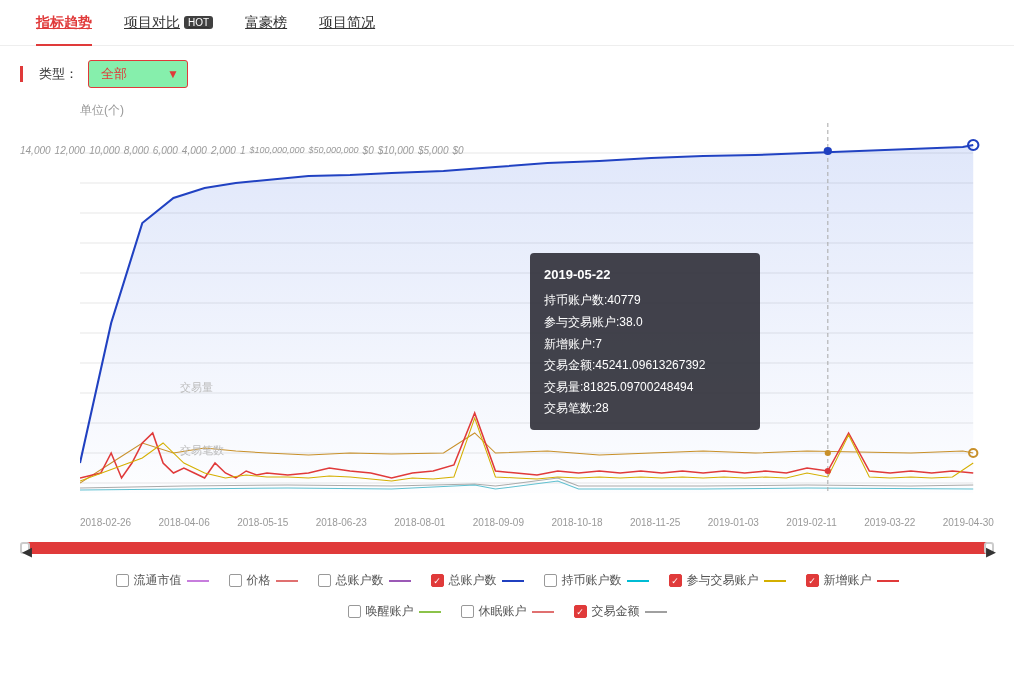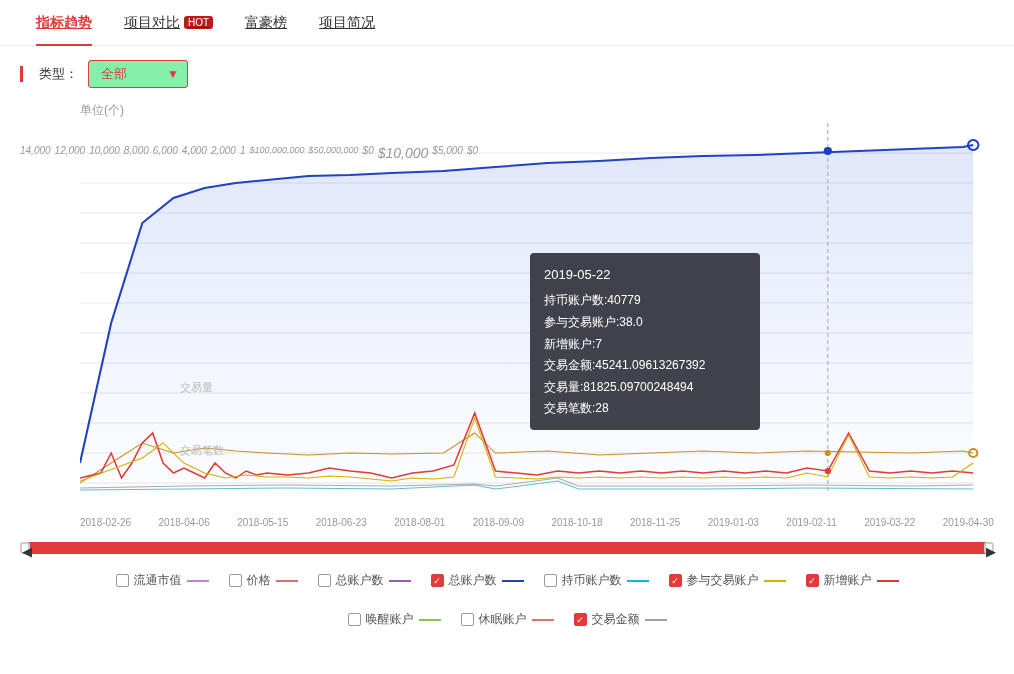--- a/index.html
+++ b/index.html
@@ -2,35 +2,35 @@
 <html><head>
   <meta charset="utf-8">
   <style>
     * { box-sizing: border-box; margin: 0; padding: 0; }
     body { font-family: "PingFang SC", "Microsoft YaHei", sans-serif; background: #fff; font-size: 13px; color: #333; }
 
     .top-nav { display: flex; align-items: center; padding: 0 20px; border-bottom: 1px solid #eee; height: 46px; }
     .nav-item { padding: 14px 16px; cursor: pointer; color: #333; font-size: 14px; position: relative; text-decoration: underline; }
     .nav-item.active { color: #e03a3a; font-weight: bold; }
     .nav-item.active::after { content: ''; position: absolute; bottom: 0; left: 16px; right: 16px; height: 2px; background: #e03a3a; }
-    .nav-badge { background: #b91c1c; color: #fff; font-size: 10px; padding: 1px 4px; border-radius: 3px; margin-left: 4px; vertical-align: middle; }
+    .nav-badge { background: #404040; color: #fff; font-size: 10px; padding: 1px 4px; border-radius: 3px; margin-left: 4px; vertical-align: middle; }
 
     .controls { display: flex; align-items: center; padding: 14px 20px; gap: 10px; }
     .controls-label { font-size: 13px; color: #333; display: flex; align-items: center; gap: 4px; }
     .type-indicator { width: 3px; height: 16px; background: #e03a3a; display: inline-block; margin-right: 6px; }
     .select-box { border: 1px solid #e03a3a; border-radius: 3px; padding: 4px 30px 4px 12px; color: #e03a3a; font-size: 13px; cursor: pointer; position: relative; display: inline-flex; align-items: center; min-width: 100px; background: #86efac; }
     .select-box-arrow { position: absolute; right: 8px; color: #e03a3a; font-size: 12px; }
 
     .chart-area { padding: 0 20px 10px; position: relative; }
     .chart-unit { font-size: 12px; color: #999; padding: 0 0 4px 60px; }
     .chart-container { position: relative; width: 100%; height: 390px; }
     .chart-svg { width: 100%; height: 100%; }
 
     .tooltip-box { position: absolute; background: rgba(50,50,60,0.92); color: #fff; border-radius: 4px; padding: 10px 14px; font-size: 12px; line-height: 1.8; pointer-events: none; }
-    .tooltip-title { font-size: 13px; font-weight: normal; margin-bottom: 4px; }
+    .tooltip-title { font-size: 13px; font-weight: bold; margin-bottom: 4px; }
 
     .scrollbar-area { padding: 4px 20px; position: relative; height: 24px; }
     .scrollbar-track { background: #f5c6c6; height: 12px; border-radius: 6px; position: relative; margin: 4px 0; }
     .scrollbar-thumb { background: #e03a3a; height: 12px; border-radius: 6px; position: absolute; left: 0; width: 100%; }
     .scrollbar-handle-left { position: absolute; left: 0; top: 0; width: 10px; height: 12px; background: #fff; border: 2px solid #ccc; border-radius: 3px; cursor: ew-resize; }
     .scrollbar-handle-right { position: absolute; right: 0; top: 0; width: 10px; height: 12px; background: #fff; border: 2px solid #ccc; border-radius: 3px; cursor: ew-resize; }
 
     .legend-area { padding: 10px 20px; display: flex; flex-wrap: wrap; gap: 8px 20px; align-items: center; justify-content: center; }
     .legend-item { display: flex; align-items: center; gap: 5px; font-size: 12px; color: #555; cursor: pointer; }
     .legend-checkbox { width: 13px; height: 13px; border: 1px solid #999; border-radius: 2px; display: flex; align-items: center; justify-content: center; flex-shrink: 0; }
@@ -119,21 +119,21 @@
       <div style="font-size:10px;color:#999;text-align:right;padding-right:4px;">12,000</div>
       <div style="font-size:10px;color:#999;text-align:center;padding-right:4px;">10,000</div>
       <div style="font-size:10px;color:#999;text-align:right;padding-right:4px;">8,000</div>
       <div style="font-size:10px;color:#999;text-align:right;padding-right:4px;">6,000</div>
       <div style="font-size:10px;color:#999;text-align:right;padding-right:4px;">4,000</div>
       <div style="font-size:10px;color:#999;text-align:right;padding-right:4px;">2,000</div>
       <div style="font-size:10px;color:#999;text-align:right;padding-right:4px;">1</div>
       <div style="font-size:9px;color:#999;text-align:right;padding-right:4px;">$100,000,000</div>
       <div style="font-size:9px;color:#999;text-align:right;padding-right:4px;">$50,000,000</div>
       <div style="font-size:10px;color:#999;text-align:right;padding-right:4px;">$0</div>
-      <div style="font-size:14px;color:#999;text-align:right;padding-right:4px;">$10,000</div>
+      <div style="font-size:10px;color:#999;text-align:right;padding-right:4px;">$10,000</div>
       <div style="font-size:10px;color:#999;text-align:right;padding-right:4px;">$5,000</div>
       <div style="font-size:10px;color:#999;text-align:right;padding-right:4px;">$0</div>
     </div>
 
     <div style="position:absolute;left:160px;top:257px;font-size:11px;color:#bbb;">交易量</div>
     <div style="position:absolute;left:160px;top:320px;font-size:11px;color:#bbb;">交易笔数</div>
 
     <div class="tooltip-box" style="position:absolute;left:510px;top:130px;min-width:230px;">
       <div class="tooltip-title">2019-05-22</div>
       <div>持币账户数:40779</div>
@@ -200,21 +200,21 @@
     <span>参与交易账户</span>
     <div class="legend-line" style="background:#d4af00;"></div>
   </div>
   <div class="legend-item">
     <div class="legend-checkbox checked"></div>
     <span>新增账户</span>
     <div class="legend-line" style="background:#e03a3a;"></div>
   </div>
 </div>
 
-<div class="legend-area" style="padding-top:4px;margin-top:8px;">
+<div class="legend-area" style="padding-top:4px;">
   <div class="legend-item">
     <div class="legend-checkbox"></div>
     <span>唤醒账户</span>
     <div class="legend-line" style="background:#8bc34a;"></div>
   </div>
   <div class="legend-item">
     <div class="legend-checkbox"></div>
     <span>休眠账户</span>
     <div class="legend-line" style="background:#e07070;"></div>
   </div>

